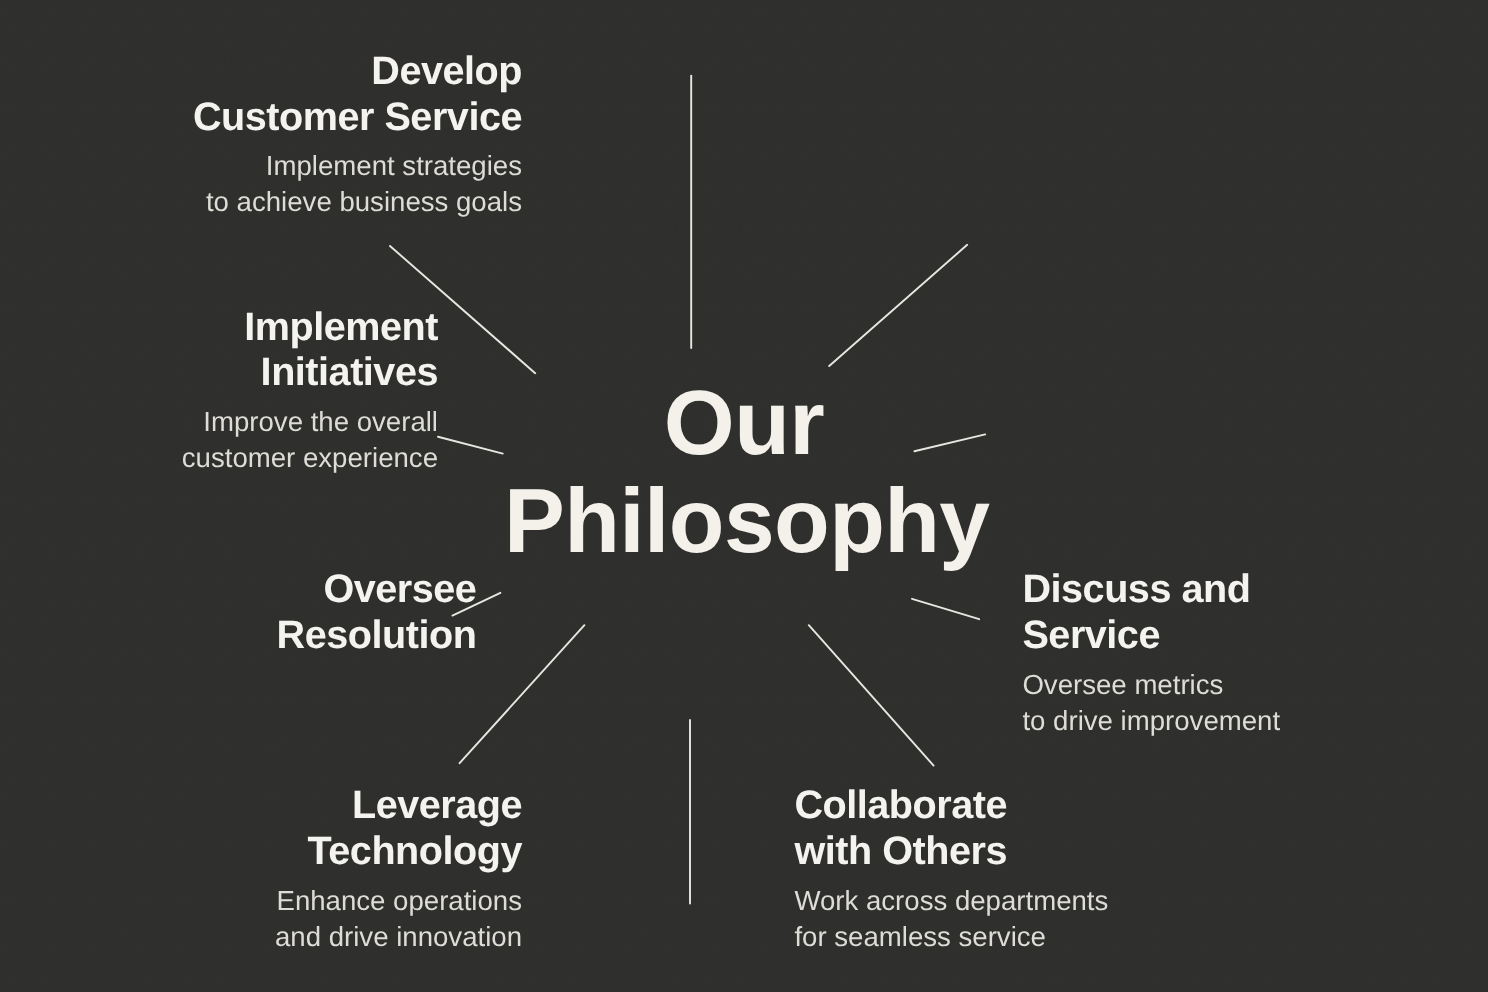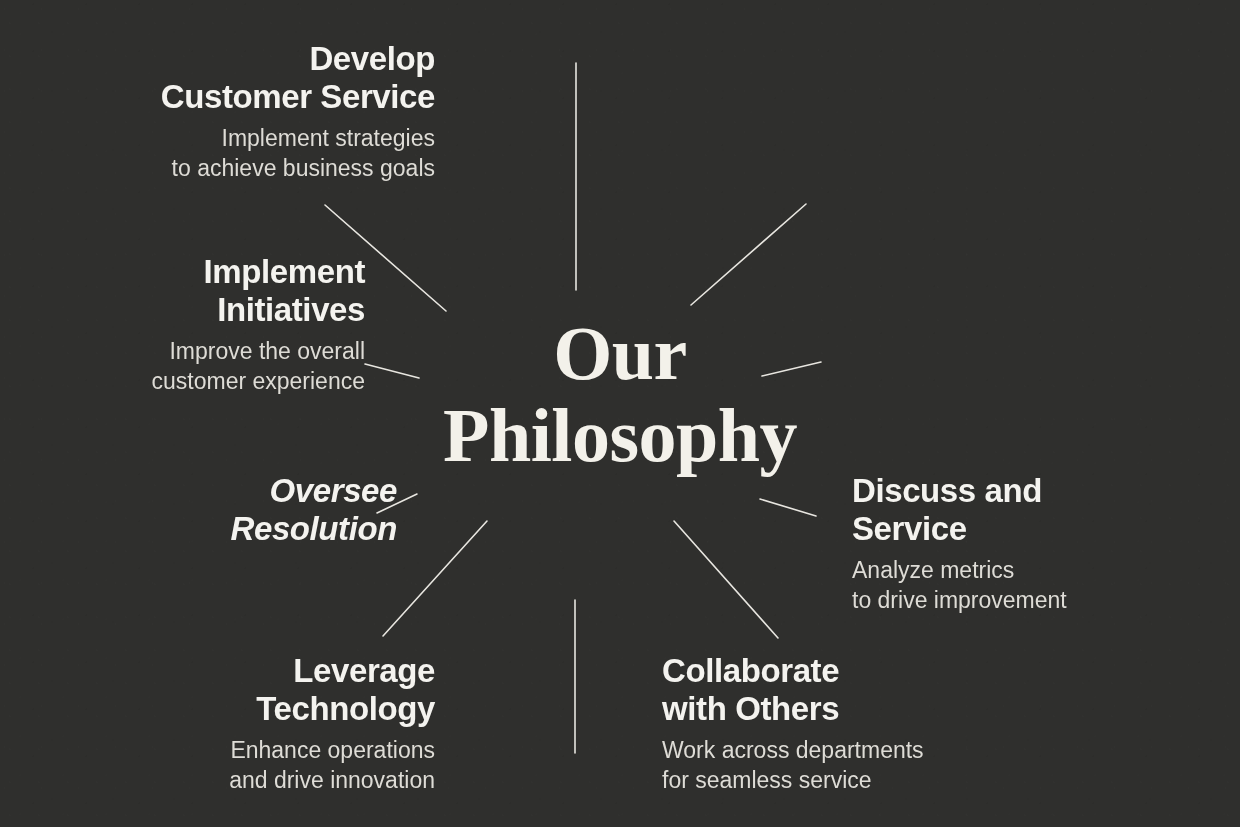--- a/index.html
+++ b/index.html
@@ -61,21 +61,21 @@
     margin: 0;
     white-space: pre-line;
   }
 
   #center-title {
     position: absolute;
     left: 420px;
     top: 312px;
     width: 400px;
     text-align: center;
-    font-family: Liberation Serif, serif;
+    font-family: Liberation Sans, sans-serif;
     font-weight: bold;
     color: #f3f1ea;
     font-size: 76px;
     line-height: 1.08;
     letter-spacing: -0.5px;
     white-space: pre-line;
   }
 </style>
 </head>
 <body>
@@ -109,38 +109,38 @@
 customer experience</p>
   </div>
 
   <div class="node left" style="left:75px; top:40px;">
     <p class="node-title">Develop
 Customer Service</p>
     <p class="node-desc">Implement strategies
 to achieve business goals</p>
   </div>
 
-  <div class="node left" style="left:37px; top:472px;font-style:italic;">
+  <div class="node left" style="left:37px; top:472px;">
     <p class="node-title">Oversee
 Resolution</p>
   </div>
 
   <div class="node left" style="left:75px; top:652px;">
     <p class="node-title">Leverage
 Technology</p>
     <p class="node-desc">Enhance operations
 and drive innovation</p>
   </div>
 
 
 
   <div class="node right" style="left:852px; top:472px;">
     <p class="node-title">Discuss and
 Service</p>
-    <p class="node-desc">Analyze metrics
+    <p class="node-desc">Oversee metrics
 to drive improvement</p>
   </div>
 
   <div class="node right" style="left:662px; top:652px;">
     <p class="node-title">Collaborate
 with Others</p>
     <p class="node-desc">Work across departments
 for seamless service</p>
   </div>
 

